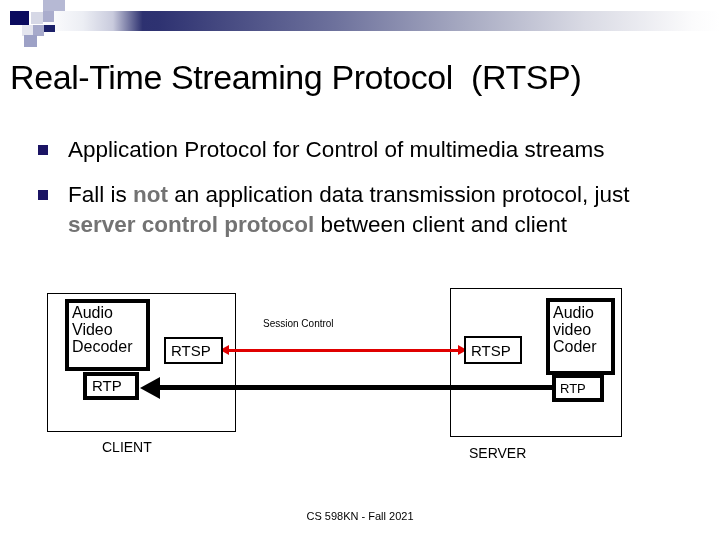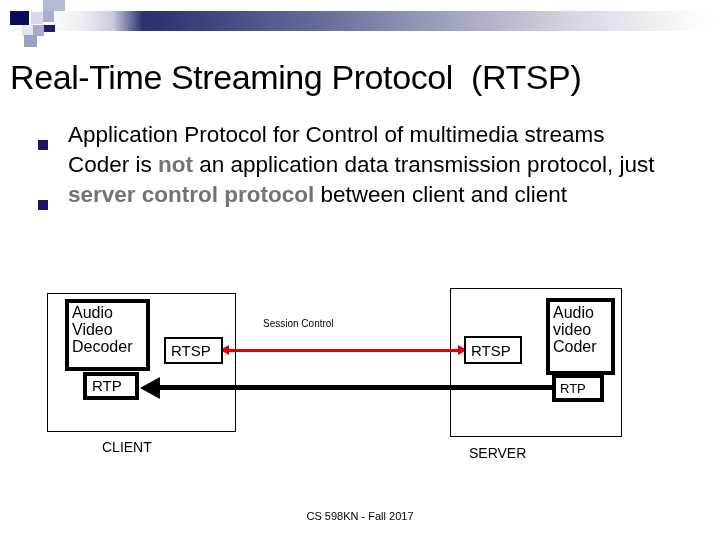--- a/index.html
+++ b/index.html
@@ -59,22 +59,23 @@
 
   
   #bullet-list {
     position: absolute;
     left: 38px;
     top: 120px;
     width: 660px;
   }
   .bullet-row {
     display: flex;
-    align-items: flex-end;
+    align-items: flex-start;
     margin-bottom: 0px;
+    margin-top: 15px;
   }
   .bullet-marker {
     width: 10px;
     height: 10px;
     background: #1b1464;
     flex: 0 0 auto;
     margin-top: 10px;
     margin-right: 20px;
   }
   .bullet-text {
@@ -202,21 +203,21 @@
 
 <div id="bullet-list">
 
   <div class="bullet-row">
     <span class="bullet-marker"></span>
     <span class="bullet-text"><span>Application Protocol for Control of multimedia streams</span></span>
   </div>
 
   <div class="bullet-row">
     <span class="bullet-marker"></span>
-    <span class="bullet-text"><span>Coder is </span><span class="emph">not</span><span> an application data transmission protocol, just </span><span class="emph">server control protocol</span><span> between client and client</span></span>
+    <span class="bullet-text"><span>Fall is </span><span class="emph">not</span><span> an application data transmission protocol, just </span><span class="emph">server control protocol</span><span> between client and client</span></span>
   </div>
 
 </div>
 
 <div id="diagram">
 
   <div class="dbox outer-box" style="left:47px; top:293px; width:189px; height:139px;"></div>
 
   <div class="dbox outer-box" style="left:450px; top:288px; width:172px; height:149px;"></div>
 
@@ -248,13 +249,13 @@
 Coder</span></div>
 
   <div class="dbox thick-box" style="left:552px; top:374px; width:52px; height:28px;"></div>
   <div class="dlabel" style="left:560px; top:380px; font-size:13px;">RTP</div>
 
   <div class="caption" style="left:102px; top:439px;">CLIENT</div>
   <div class="caption" style="left:469px; top:445px;">SERVER</div>
 
 </div>
 
-<div id="footer-text">CS 598KN - Fall 2017</div>
+<div id="footer-text">CS 598KN - Fall 2021</div>
 
 </body></html>

